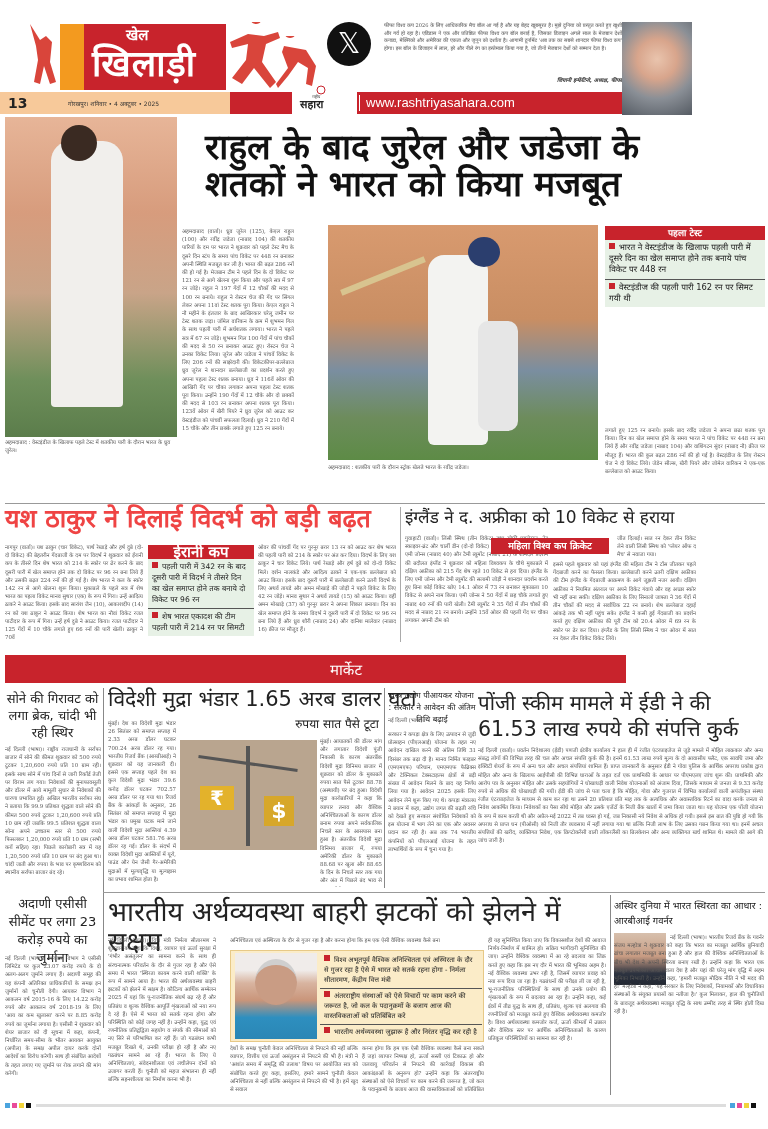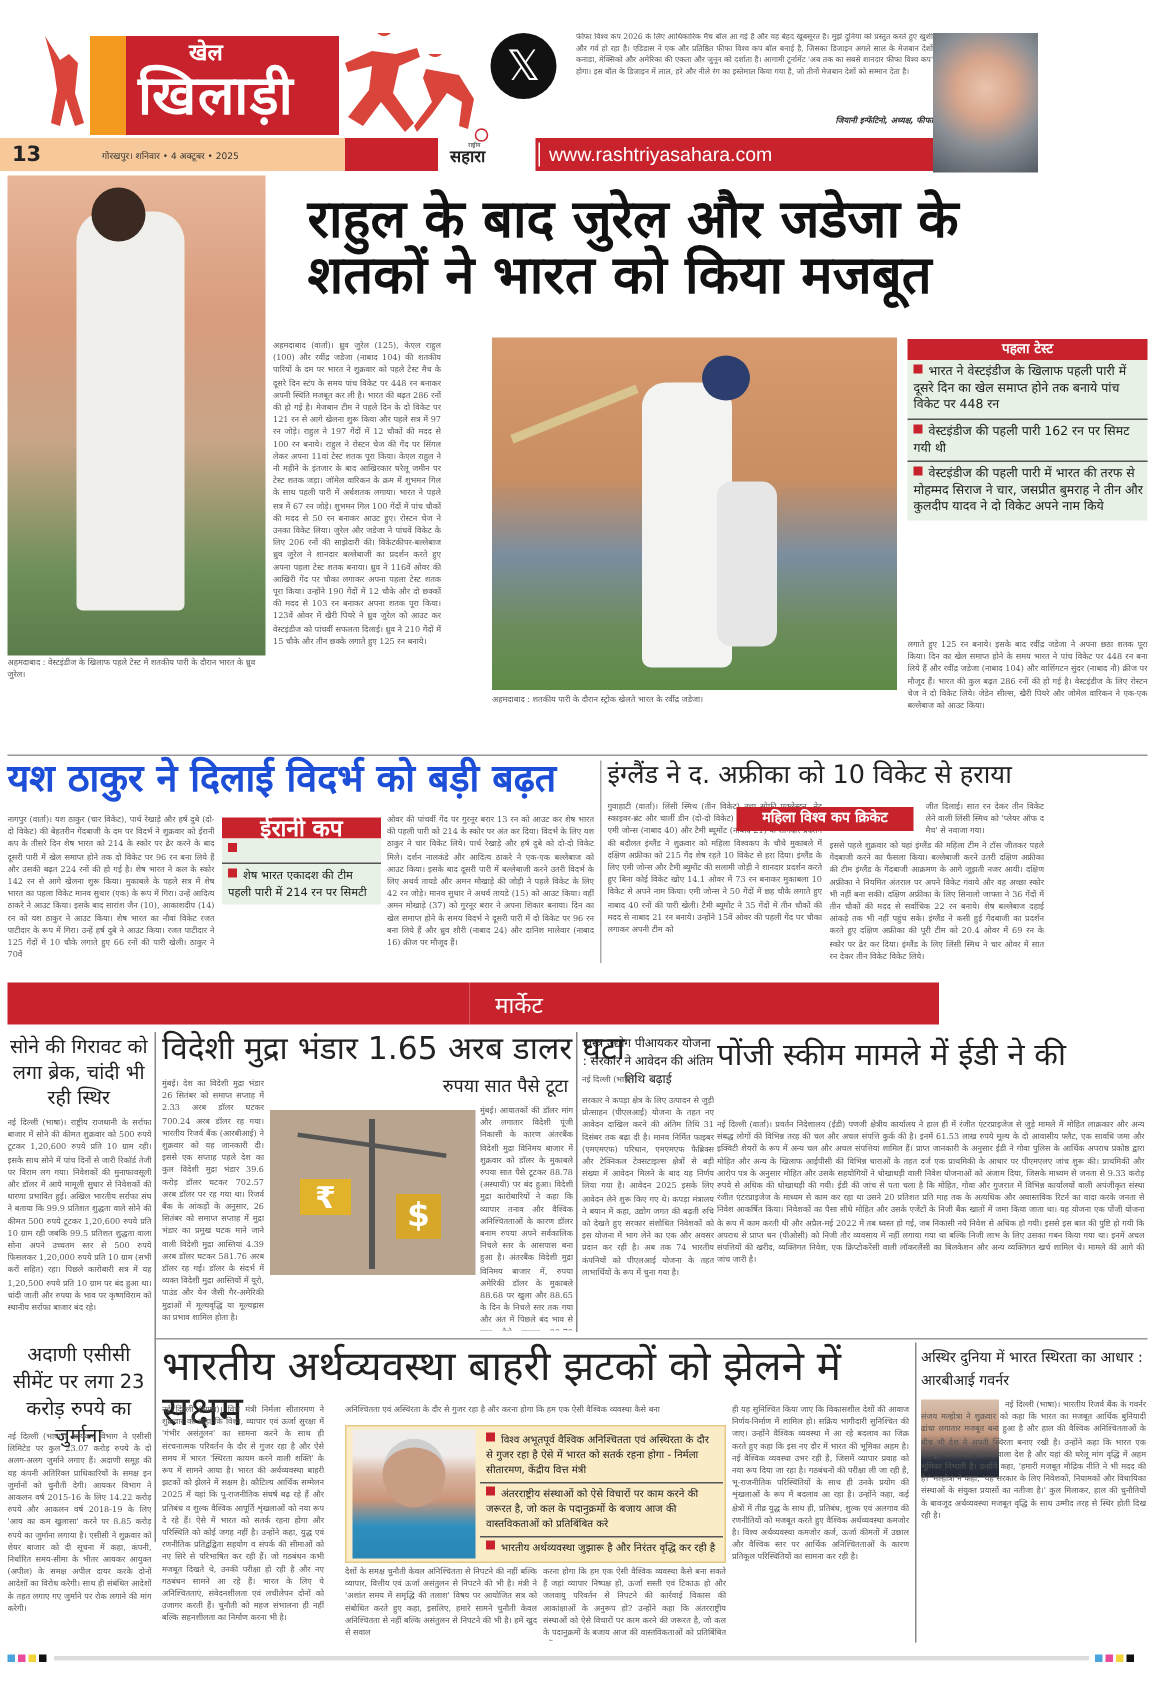--- a/index.html
+++ b/index.html
@@ -78,33 +78,32 @@
   <div style="position:absolute;left:150px;top:96px;width:40px;height:110px;background:#e6e6e6;border-radius:10px"></div>
   <div style="position:absolute;left:10px;top:48px;width:90px;height:6px;background:#d8c48f;transform:rotate(-22deg)"></div>
 </div>
 <div class="abs caption" style="left:328px;top:463px;width:270px">अहमदाबाद : शतकीय पारी के दौरान स्ट्रोक खेलते भारत के रवींद्र जडेजा।</div>
 
 <div class="abs" style="left:605px;top:226px;width:160px;">
   <div class="red" style="color:#fff;text-align:center;font-weight:bold;font-size:9px;height:14px;line-height:14px">पहला टेस्ट</div>
   <div class="bullet-box">
     <div class="bullet"><span class="sq"></span><span>भारत ने वेस्टइंडीज के खिलाफ पहली पारी में दूसरे दिन का खेल समाप्त होने तक बनाये पांच विकेट पर 448 रन</span></div>
     <div class="bullet"><span class="sq"></span><span>वेस्टइंडीज की पहली पारी 162 रन पर सिमट गयी थी</span></div>
-    <div class="bullet"><span class="sq"></span><span>वेस्टइंडीज की पहली पारी में भारत की तरफ से मोहम्मद सिराज ने चार, जसप्रीत बुमराह ने तीन और कुलदीप यादव ने दो विकेट अपने नाम किये</span></div>
   </div>
 </div>
 <div class="abs body-text" style="left:605px;top:426px;width:160px;height:70px">लगाते हुए 125 रन बनाये। इसके बाद रवींद्र जडेजा ने अपना छठा शतक पूरा किया। दिन का खेल समाप्त होने के समय भारत ने पांच विकेट पर 448 रन बना लिये हैं और रवींद्र जडेजा (नाबाद 104) और वाशिंगटन सुंदर (नाबाद नौ) क्रीज पर मौजूद हैं। भारत की कुल बढ़त 286 रनों की हो गई है। वेस्टइंडीज के लिए रोस्टन चेज ने दो विकेट लिये। जेडेन सील्स, खैरी पियरे और जोमेल वारिकन ने एक-एक बल्लेबाज को आउट किया।</div>
 
 <div class="abs" style="left:5px;top:503px;width:760px;height:1px;background:#999"></div>
 
-<div class="abs hd-light" style="left:5px;top:505px;width:390px;font-size:25px;font-weight:bold;color:#1d4ed8">यश ठाकुर ने दिलाई विदर्भ को बड़ी बढ़त</div>
+<div class="abs hd-light" style="left:5px;top:505px;width:390px;font-size:25px;font-weight:bold;color:#ef4444">यश ठाकुर ने दिलाई विदर्भ को बड़ी बढ़त</div>
 <div class="abs body-text" style="left:5px;top:543px;width:138px;height:98px">नागपुर (वार्ता)। यश ठाकुर (चार विकेट), पार्थ रेखाड़े और हर्ष दुबे (दो-दो विकेट) की बेहतरीन गेंदबाजी के दम पर विदर्भ ने शुक्रवार को ईरानी कप के तीसरे दिन शेष भारत को 214 के स्कोर पर ढेर करने के बाद दूसरी पारी में खेल समाप्त होने तक दो विकेट पर 96 रन बना लिये हैं और उसकी बढ़त 224 रनों की हो गई है। शेष भारत ने कल के स्कोर 142 रन से आगे खेलना शुरू किया। मुकाबले के पहले सत्र में शेष भारत का पहला विकेट मानव सुथार (एक) के रूप में गिरा। उन्हें आदित्य ठाकरे ने आउट किया। इसके बाद सारांश जैन (10), आकाशदीप (14) रन को यश ठाकुर ने आउट किया। शेष भारत का नौवां विकेट रजत पाटीदार के रूप में गिरा। उन्हें हर्ष दुबे ने आउट किया। रजत पाटीदार ने 125 गेंदों में 10 चौके लगाते हुए 66 रनों की पारी खेली। ठाकुर ने 70वें</div>
 <div class="abs" style="left:148px;top:545px;width:106px;">
   <div class="red" style="color:#fff;text-align:center;font-size:15px;font-weight:bold;height:14px;line-height:14px">ईरानी कप</div>
   <div class="bullet-box">
-    <div class="bullet" style="font-size:7.6px;line-height:11px"><span class="sq"></span></div>
+    <div class="bullet" style="font-size:7.6px;line-height:11px"><span class="sq"></span><span>पहली पारी में 342 रन के बाद दूसरी पारी में विदर्भ ने तीसरे दिन का खेल समाप्त होने तक बनाये दो विकेट पर 96 रन</span></div>
     <div class="bullet" style="font-size:7.6px;line-height:11px"><span class="sq"></span><span>शेष भारत एकादश की टीम पहली पारी में 214 रन पर सिमटी</span></div>
   </div>
 </div>
 <div class="abs body-text" style="left:258px;top:543px;width:138px;height:98px">ओवर की पांचवीं गेंद पर गुरनूर बरार 13 रन को आउट कर शेष भारत की पहली पारी को 214 के स्कोर पर अंत कर दिया। विदर्भ के लिए यश ठाकुर ने चार विकेट लिये। पार्थ रेखाड़े और हर्ष दुबे को दो-दो विकेट मिले। दर्शन नालकंडे और आदित्य ठाकरे ने एक-एक बल्लेबाज को आउट किया। इसके बाद दूसरी पारी में बल्लेबाजी करने उतरी विदर्भ के लिए अथर्व तायडे और अमन मोखाड़े की जोड़ी ने पहले विकेट के लिए 42 रन जोड़े। मानव सुथार ने अथर्व तायडे (15) को आउट किया। वहीं अमन मोखाड़े (37) को गुरनूर बरार ने अपना शिकार बनाया। दिन का खेल समाप्त होने के समय विदर्भ ने दूसरी पारी में दो विकेट पर 96 रन बना लिये हैं और ध्रुव शौरी (नाबाद 24) और दानिश मालेवार (नाबाद 16) क्रीज पर मौजूद हैं।</div>
 
 <div class="abs" style="left:400px;top:507px;width:1px;height:135px;background:#aaa"></div>
 <div class="abs hd-light" style="left:405px;top:508px;width:362px;font-size:17px;">इंग्लैंड ने द. अफ्रीका को 10 विकेट से हराया</div>
 <div class="abs body-text" style="left:405px;top:534px;width:143px;height:108px">गुवाहाटी (वार्ता)। लिंसी स्मिथ (तीन विकेट) तथा सोफी एक्लेस्टन, नेट स्काइवर-ब्रंट और चार्ली डीन (दो-दो विकेट) की बेहतरीन गेंदबाजी के बाद एमी जोन्स (नाबाद 40) और टैमी ब्यूमोंट (नाबाद 21) के शानदार प्रदर्शन की बदौलत इंग्लैंड ने शुक्रवार को महिला विश्वकप के चौथे मुकाबले में दक्षिण अफ्रीका को 215 गेंद शेष रहते 10 विकेट से हरा दिया। इंग्लैंड के लिए एमी जोन्स और टैमी ब्यूमोंट की सलामी जोड़ी ने शानदार प्रदर्शन करते हुए बिना कोई विकेट खोए 14.1 ओवर में 73 रन बनाकर मुकाबला 10 विकेट से अपने नाम किया। एमी जोन्स ने 50 गेंदों में छह चौके लगाते हुए नाबाद 40 रनों की पारी खेली। टैमी ब्यूमोंट ने 35 गेंदों में तीन चौकों की मदद से नाबाद 21 रन बनाये। उन्होंने 15वें ओवर की पहली गेंद पर चौका लगाकर अपनी टीम को</div>
 <div class="abs red" style="left:491px;top:538px;width:118px;height:16px;color:#fff;font-size:9.5px;font-weight:bold;text-align:center;line-height:16px">महिला विश्व कप क्रिकेट</div>
 <div class="abs body-text" style="left:553px;top:560px;width:143px;height:82px">इससे पहले शुक्रवार को यहां इंग्लैंड की महिला टीम ने टॉस जीतकर पहले गेंदबाजी करने का फैसला किया। बल्लेबाजी करने उतरी दक्षिण अफ्रीका की टीम इंग्लैंड के गेंदबाजी आक्रमण के आगे जूझती नजर आयी। दक्षिण अफ्रीका ने नियमित अंतराल पर अपने विकेट गंवाये और वह अच्छा स्कोर भी नहीं बना सकी। दक्षिण अफ्रीका के लिए सिनालो जाफ्ता ने 36 गेंदों में तीन चौकों की मदद से सर्वाधिक 22 रन बनाये। शेष बल्लेबाज दहाई आंकड़े तक भी नहीं पहुंच सके। इंग्लैंड ने कसी हुई गेंदबाजी का प्रदर्शन करते हुए दक्षिण अफ्रीका की पूरी टीम को 20.4 ओवर में 69 रन के स्कोर पर ढेर कर दिया। इंग्लैंड के लिए लिंसी स्मिथ ने चार ओवर में सात रन देकर तीन विकेट विकेट लिये।</div>
@@ -129,20 +128,21 @@
 </div>
 <div class="abs body-text" style="left:320px;top:737px;width:62px;height:150px">मुंबई। आयातकों की डॉलर मांग और लगातार विदेशी पूंजी निकासी के कारण अंतरबैंक विदेशी मुद्रा विनिमय बाजार में शुक्रवार को डॉलर के मुकाबले रुपया सात पैसे टूटकर 88.78 (अस्थायी) पर बंद हुआ। विदेशी मुद्रा कारोबारियों ने कहा कि व्यापार तनाव और वैश्विक अनिश्चितताओं के कारण डॉलर बनाम रुपया अपने सर्वकालिक निचले स्तर के आसपास बना हुआ है। अंतरबैंक विदेशी मुद्रा विनिमय बाजार में, रुपया अमेरिकी डॉलर के मुकाबले 88.68 पर खुला और 88.65 के दिन के निचले स्तर तक गया और अंत में पिछले बंद भाव से सात पैसे घटकर 88.78 (अस्थायी) पर बंद हुआ।</div>
 <div class="abs vline" style="left:384px;top:688px;height:200px"></div>
 
 <div class="abs hd-light" style="left:388px;top:690px;width:88px;font-size:8px;text-align:center;line-height:12px">वस्त्र उद्योग पीआयकर योजना : सरकार ने आवेदन की अंतिम तिथि बढ़ाई</div>
 <div class="abs body-text" style="left:388px;top:716px;width:88px;height:9px">नई दिल्ली (भाषा)।</div>
 <div class="abs body-text" style="left:388px;top:730px;width:88px;height:160px">सरकार ने कपड़ा क्षेत्र के लिए उत्पादन से जुड़ी प्रोत्साहन (पीएलआई) योजना के तहत नए आवेदन दाखिल करने की अंतिम तिथि 31 दिसंबर तक बढ़ा दी है। मानव निर्मित फाइबर (एमएमएफ) परिधान, एमएमएफ फैब्रिक्स और टेक्निकल टेक्सटाइल्स क्षेत्रों से बड़ी संख्या में आवेदन मिलने के बाद यह निर्णय लिया गया है। आवेदन 2025 इसके लिए आवेदन लेने शुरू किए गए थे। कपड़ा मंत्रालय ने बयान में कहा, उद्योग जगत की बढ़ती रुचि को देखते हुए सरकार संशोधित निवेशकों को इस योजना में भाग लेने का एक और अवसर प्रदान कर रही है। अब तक 74 भारतीय कंपनियों को पीएलआई योजना के तहत लाभार्थियों के रूप में चुना गया है।</div>
 
 <div class="abs hd-light" style="left:478px;top:690px;width:290px;font-size:20.5px;line-height:26px">
   <div>पोंजी स्कीम मामले में ईडी ने की</div>
+  <div>61.53 लाख रुपये की संपत्ति कुर्क</div>
 </div>
 <div class="abs body-text" style="left:478px;top:746px;width:285px;height:145px">नई दिल्ली (वार्ता)। प्रवर्तन निदेशालय (ईडी) पणजी क्षेत्रीय कार्यालय ने हाल ही में रंजीत एंटरप्राइजेज से जुड़े मामले में मोहित लाक्रकार और अन्य संबद्ध लोगों की विभिन्न तरह की चल और अचल संपत्ति कुर्क की है। इनमें 61.53 लाख रुपये मूल्य के दो आवासीय फ्लैट, एक सावधि जमा और इक्विटी शेयरों के रूप में अन्य चल और अचल संपत्तियां शामिल हैं। प्राप्त जानकारी के अनुसार ईडी ने गोवा पुलिस के आर्थिक अपराध प्रकोष्ठ द्वारा मोहित और अन्य के खिलाफ आईपीसी की विभिन्न धाराओं के तहत दर्ज एक प्राथमिकी के आधार पर पीएमएलए जांच शुरू की। प्राथमिकी और आरोप पत्र के अनुसार मोहित और उसके सहयोगियों ने धोखाधड़ी वाली निवेश योजनाओं को अंजाम दिया, जिसके माध्यम से जनता से 9.33 करोड़ रुपये से अधिक की धोखाधड़ी की गयी। ईडी की जांच से पता चला है कि मोहित, गोवा और गुजरात में विभिन्न कार्यालयों वाली अपंजीकृत संस्था रंजीत एंटरप्राइजेज के माध्यम से काम कर रहा था उसने 20 प्रतिशत प्रति माह तक के अत्यधिक और अवास्तविक रिटर्न का वादा करके जनता से निवेश आकर्षित किया। निवेशकों का पैसा सीधे मोहित और उसके एजेंटों के निजी बैंक खातों में जमा किया जाता था। यह योजना एक पोंजी योजना के रूप में काम करती थी और अप्रैल-मई 2022 में तब ध्वस्त हो गई, जब निकासी नये निवेश से अधिक हो गयी। इससे इस बात की पुष्टि हो गयी कि अपराध से प्राप्त धन (पीओसी) को निजी तौर व्यवसाय में नहीं लगाया गया था बल्कि निजी लाभ के लिए उसका गबन किया गया था। इनमें अचल संपत्तियों की खरीद, व्यक्तिगत निवेश, एक क्रिप्टोकरेंसी वाली लॉकरलैंसी का बिलकेशन और अन्य व्यक्तिगत खर्च शामिल थे। मामले की आगे की जांच जारी है।</div>
 
 <div class="abs" style="left:103px;top:892px;width:662px;height:1px;background:#999"></div>
 
 <div class="abs hd-light" style="left:5px;top:895px;width:95px;font-size:13px;text-align:center;line-height:18px">अदाणी एसीसी सीमेंट पर लगा 23 करोड़ रुपये का जुर्माना</div>
 <div class="abs body-text" style="left:5px;top:954px;width:96px;height:140px">नई दिल्ली (भाषा)। आयकर विभाग ने एसीसी लिमिटेड पर कुल 23.07 करोड़ रुपये के दो अलग-अलग जुर्माने लगाए हैं। अदाणी समूह की यह कंपनी अतिरिक्त प्राधिकारियों के समक्ष इन जुर्मानों को चुनौती देगी। आयकर विभाग ने आकलन वर्ष 2015-16 के लिए 14.22 करोड़ रुपये और आकलन वर्ष 2018-19 के लिए 'आय का कम खुलासा' करने पर 8.85 करोड़ रुपये का जुर्माना लगाया है। एसीसी ने शुक्रवार को शेयर बाजार को दी सूचना में कहा, कंपनी, निर्धारित समय-सीमा के भीतर आयकर आयुक्त (अपील) के समक्ष अपील दायर करके दोनों आदेशों का विरोध करेगी। साथ ही संबंधित आदेशों के तहत लगाए गए जुर्माने पर रोक लगाने की मांग करेगी।</div>
 
 <div class="abs hd-light" style="left:108px;top:897px;width:500px;font-size:27px">भारतीय अर्थव्यवस्था बाहरी झटकों को झेलने में सक्षम</div>
 <div class="abs body-text" style="left:108px;top:936px;width:108px;height:158px">नई दिल्ली (भाषा)। वित्त मंत्री निर्मला सीतारमण ने शुक्रवार को कहा कि विश्व, व्यापार एवं ऊर्जा सुरक्षा में 'गंभीर असंतुलन' का सामना करने के साथ ही संरचनात्मक परिवर्तन के दौर से गुजर रहा है और ऐसे समय में भारत 'स्थिरता कायम करने वाली शक्ति' के रूप में सामने आया है। भारत की अर्थव्यवस्था बाहरी झटकों को झेलने में सक्षम है। कौटिल्य आर्थिक सम्मेलन 2025 में यहां कि पू-राजनीतिक संघर्ष बढ़ रहे हैं और प्रतिबंध व शुल्क वैश्विक आपूर्ति शृंखलाओं को नया रूप दे रहे हैं। ऐसे में भारत को सतर्क रहना होगा और परिस्थिति को कोई जगह नहीं है। उन्होंने कहा, युद्ध एवं रणनीतिक प्रतिद्वंद्विता सहयोग व संपर्क की सीमाओं को नए सिरे से परिभाषित कर रही हैं। जो गठबंधन कभी मजबूत दिखते थे, उनकी परीक्षा हो रही है और नए गठबंधन सामने आ रहे हैं। भारत के लिए ये अनिश्चितताएं, संवेदनशीलता एवं लचीलेपन दोनों को उजागर करती हैं। चुनौती को महज संभालना ही नहीं बल्कि सहनशीलता का निर्माण करना भी है।</div>

